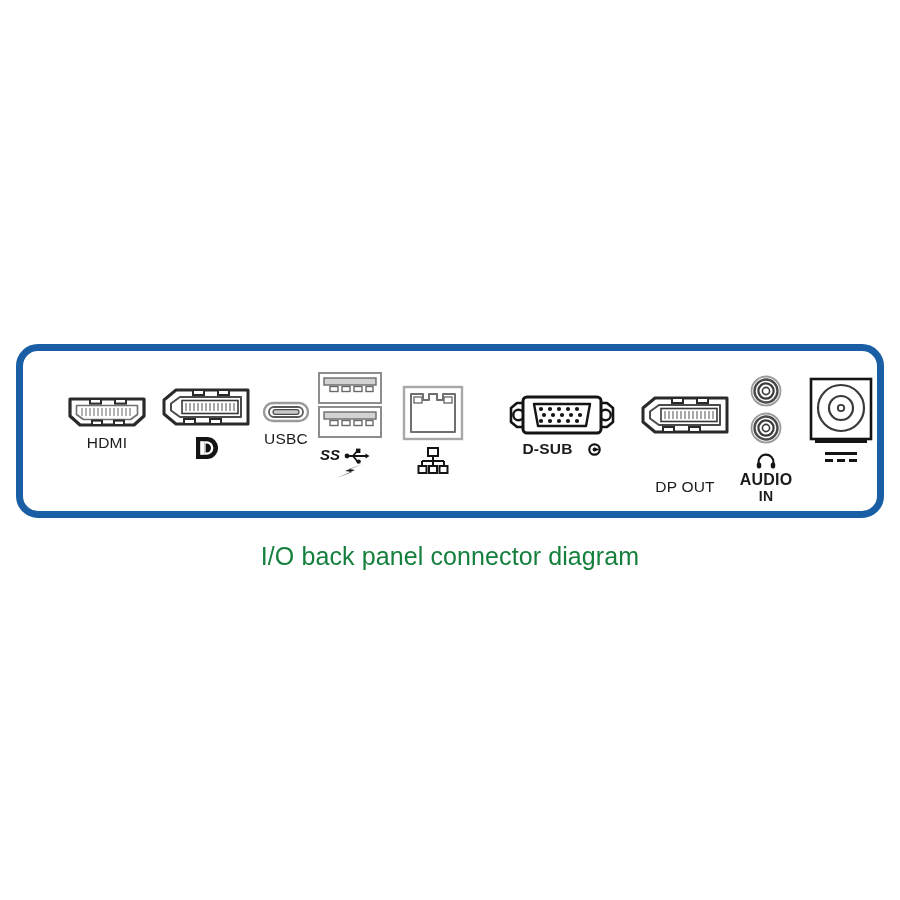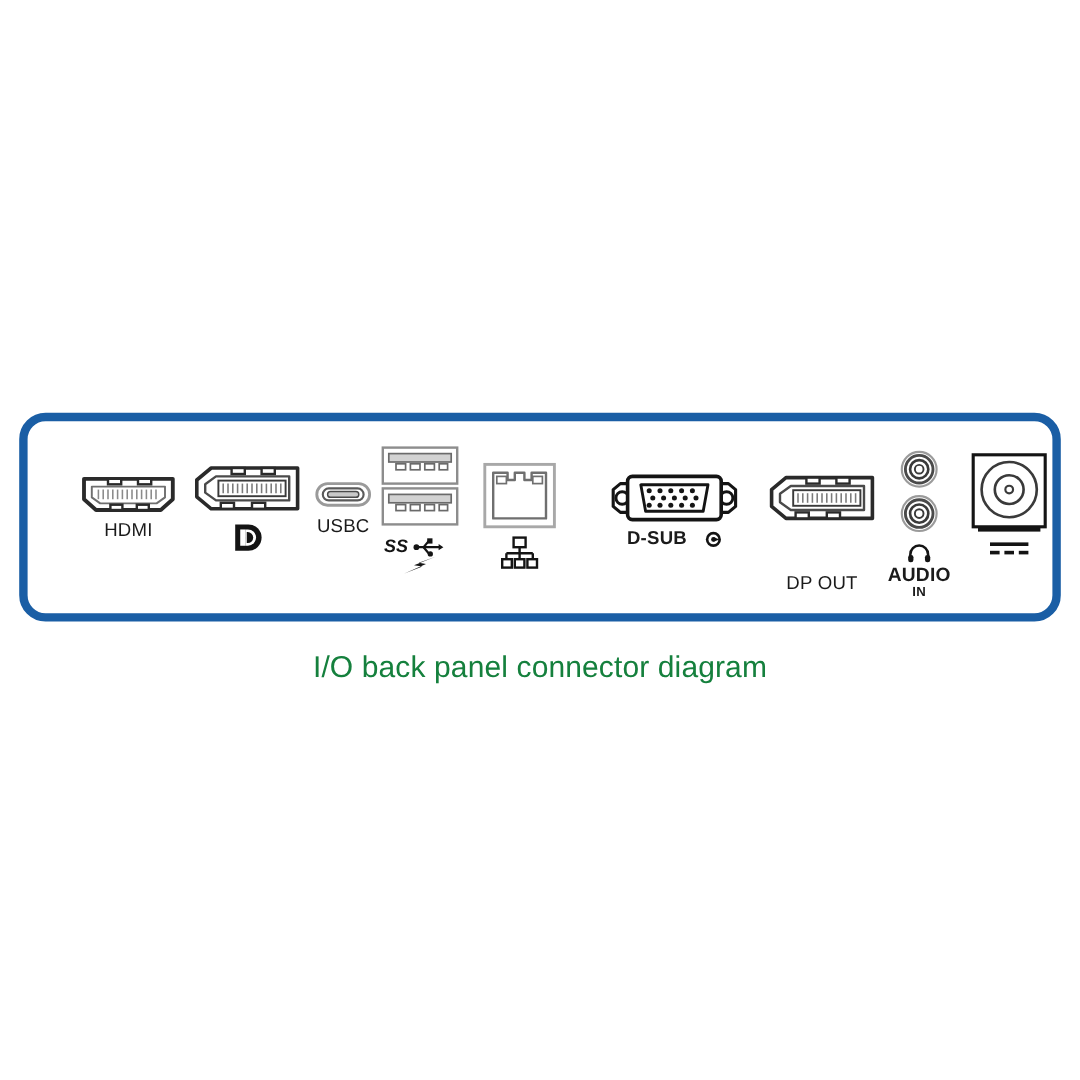--- a/index.html
+++ b/index.html
@@ -55,21 +55,21 @@
   .lbl {
     font-family: "Liberation Sans", sans-serif;
     color: #1b1b1b;
     letter-spacing: 0.2px;
     white-space: nowrap;
     line-height: 1.05;
     text-align: center;
   }
   .lbl-main { font-size: 15.5px; }
   .lbl-small { font-size: 16px; font-weight: 700; }
-  .lbl-tiny { font-size: 11px; font-weight: 700; text-align: right; }
+  .lbl-tiny { font-size: 14px; font-weight: 700; text-align: right; }
   .gap6 { height: 6px; }
   .gap3 { height: 3px; }
 
   
   .caption {
     position: absolute;
     left: 0;
     top: 542px;
     width: 900px;
     text-align: center;

